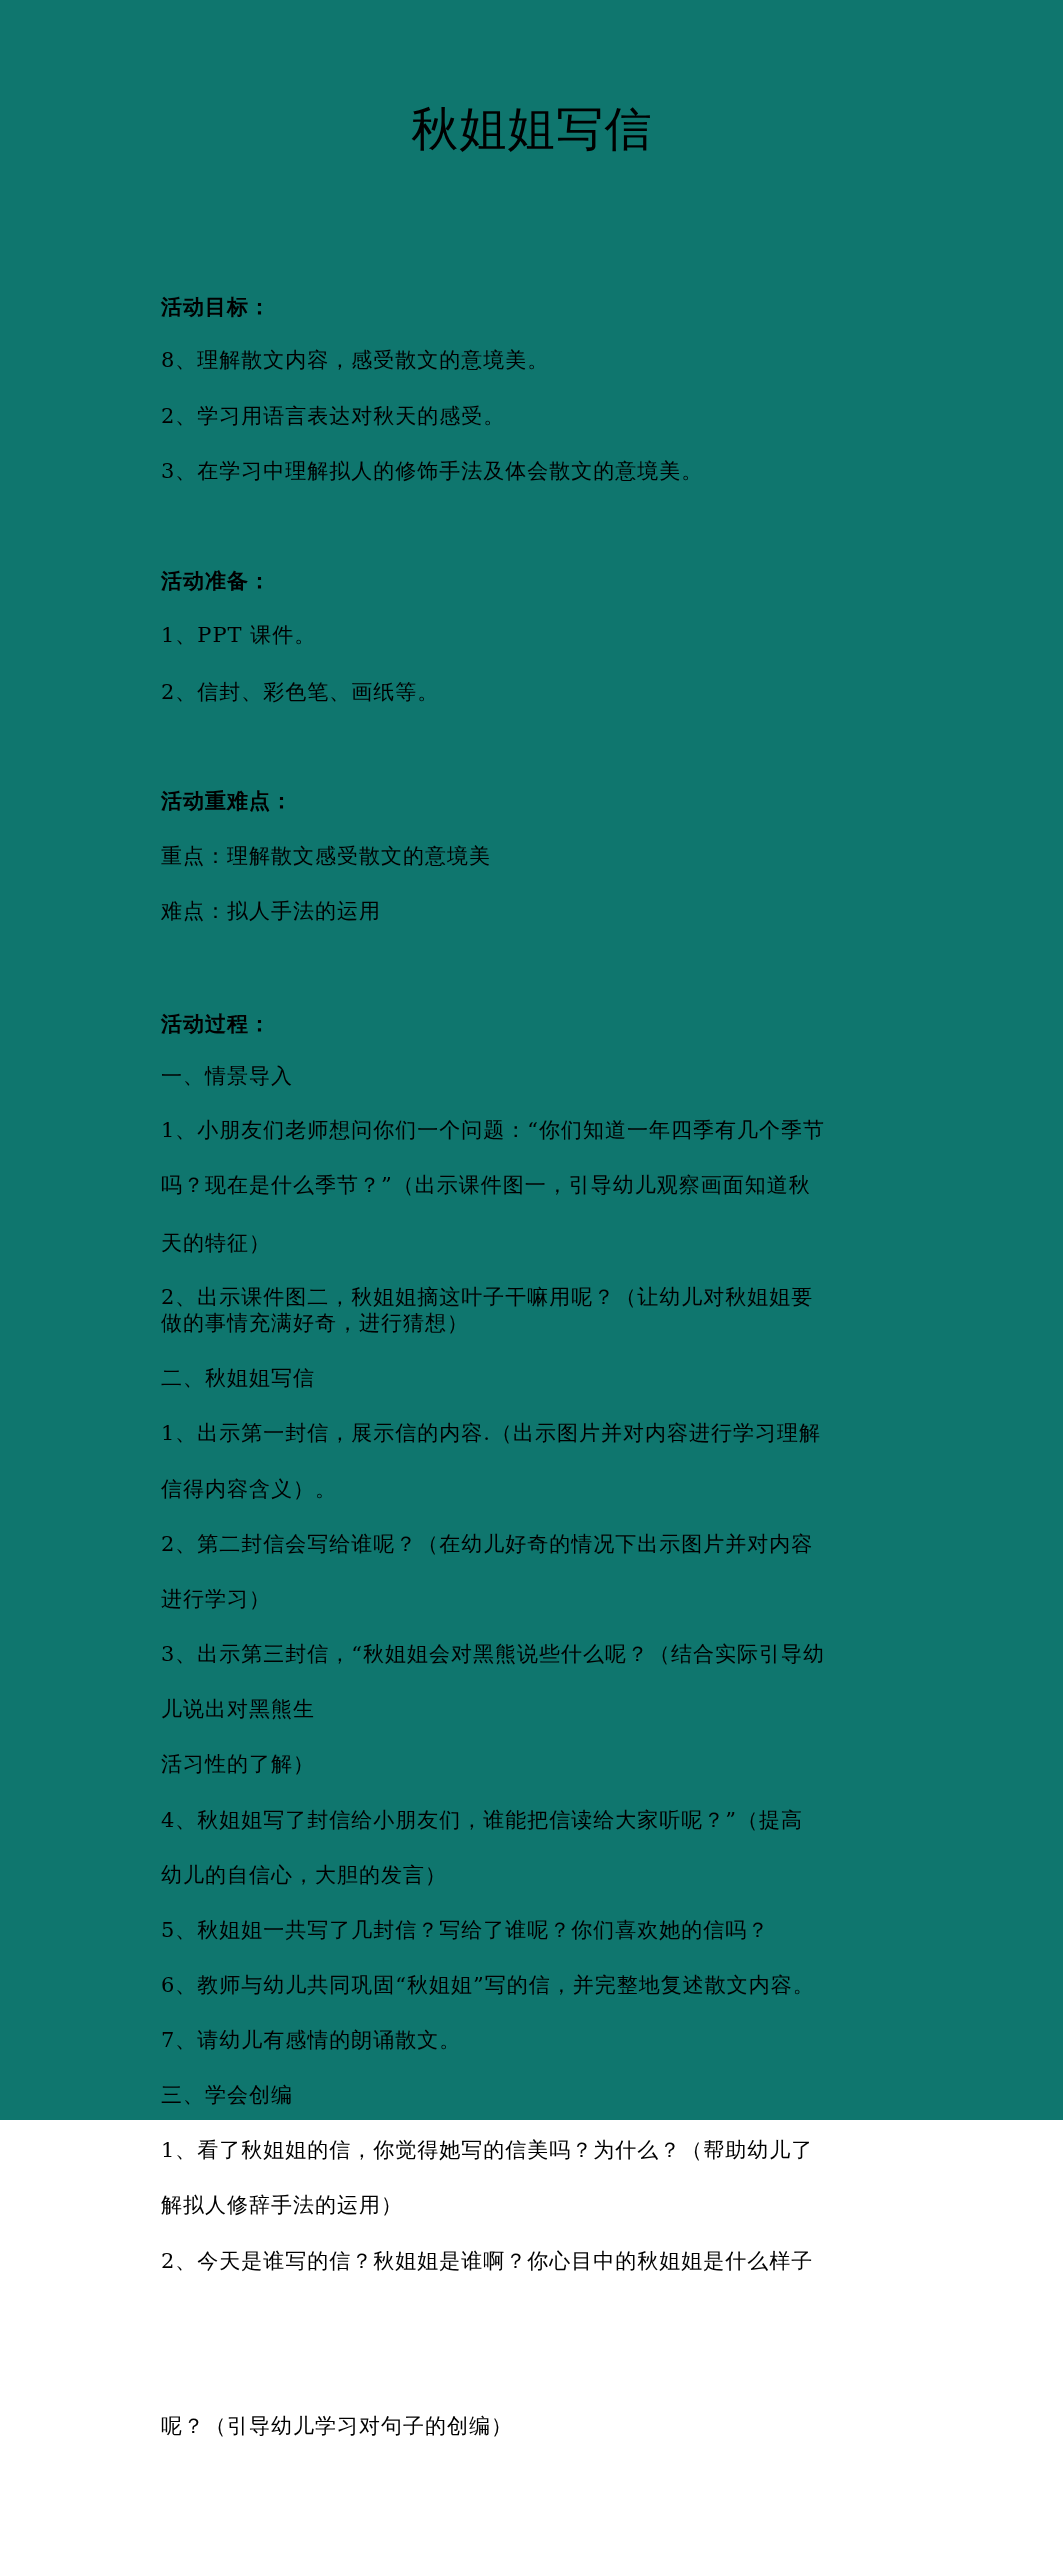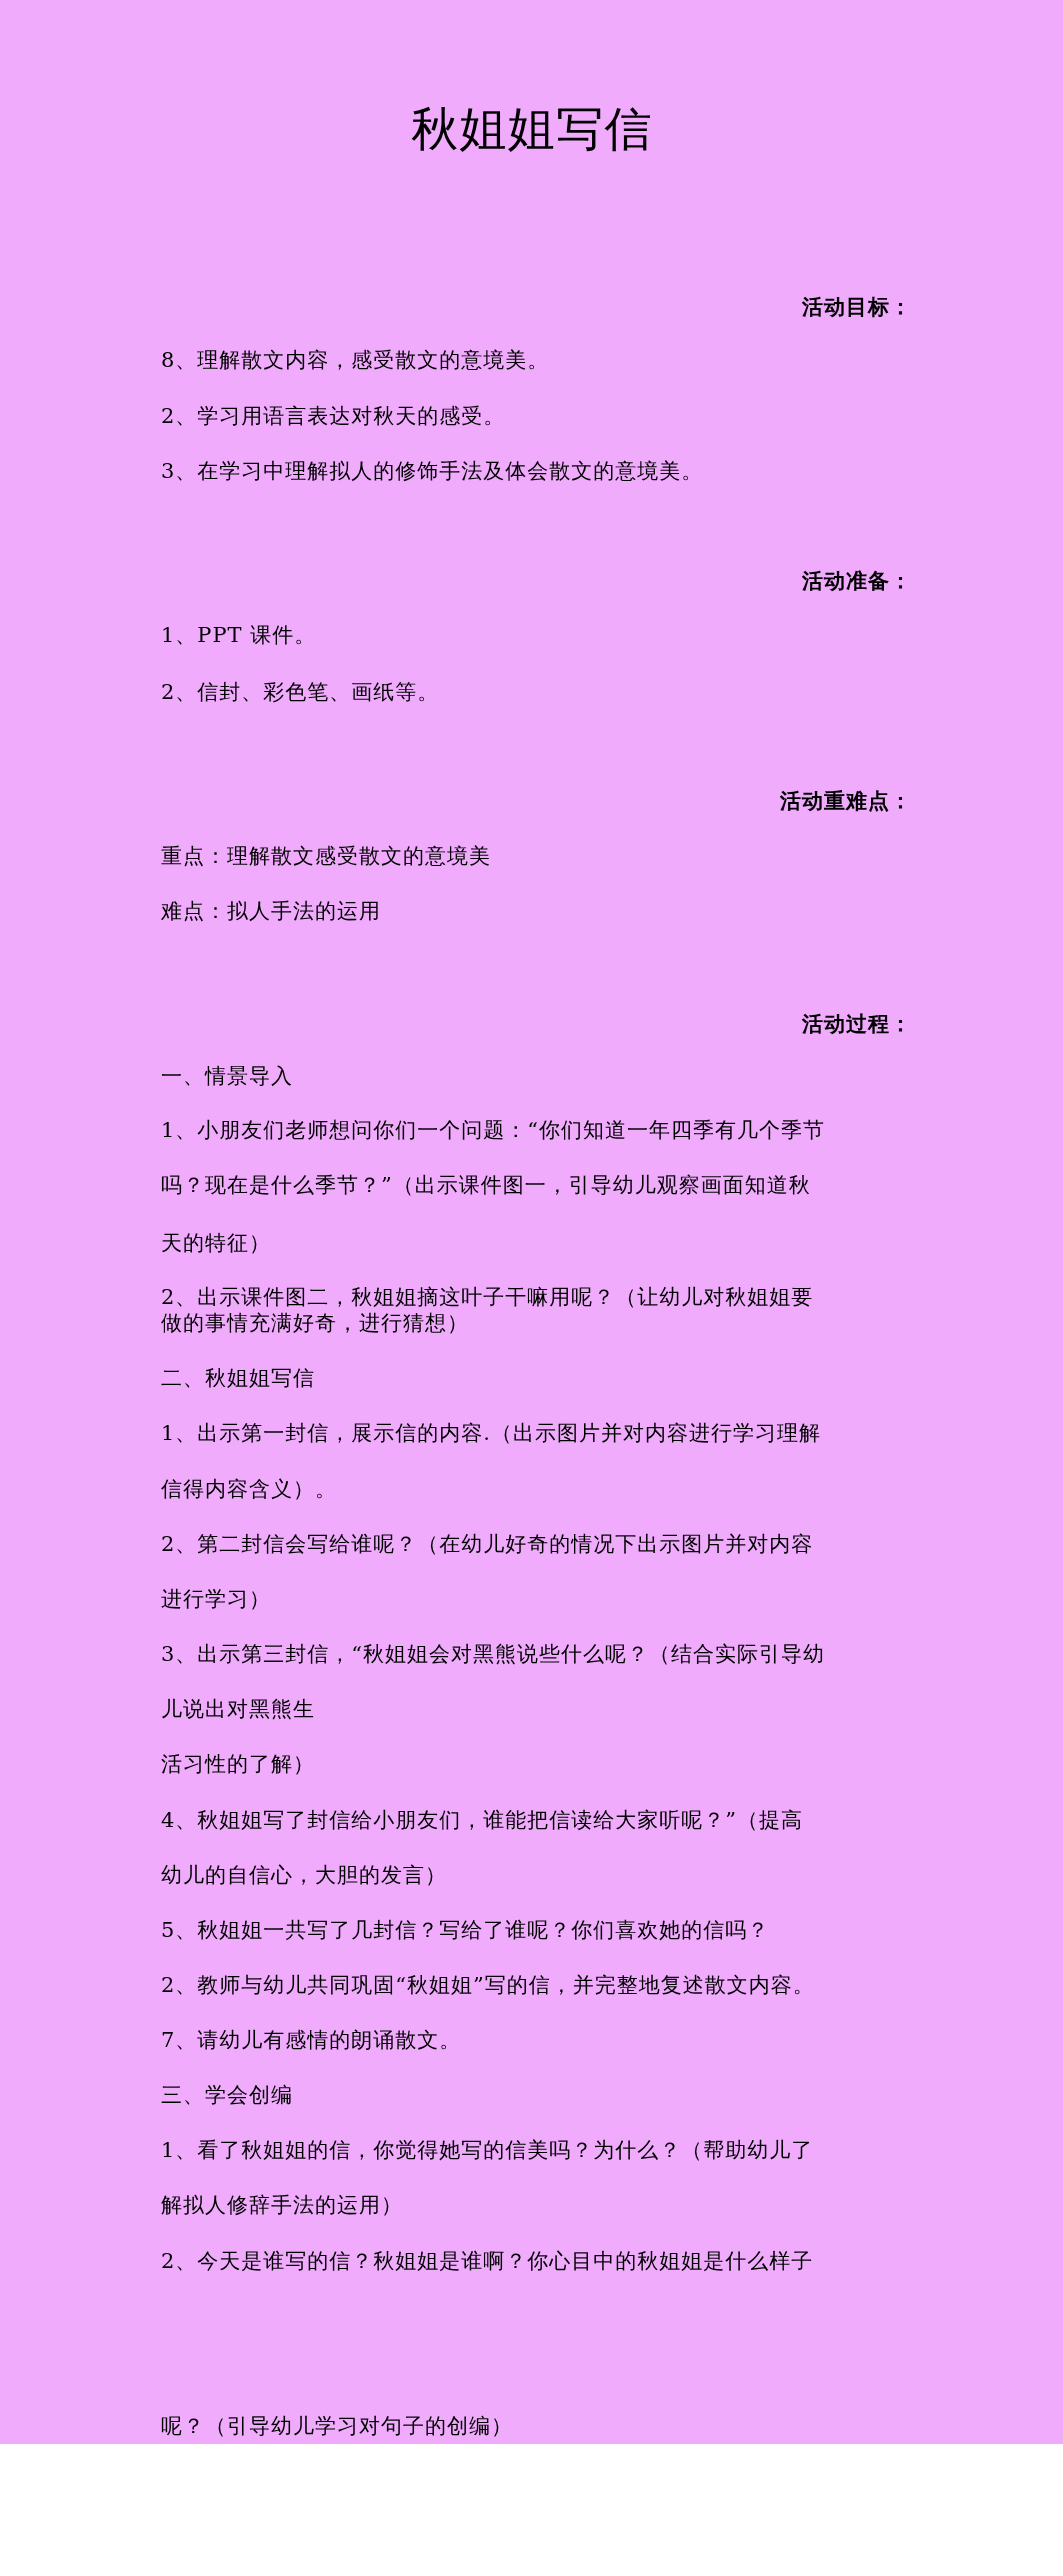--- a/index.html
+++ b/index.html
@@ -12,22 +12,22 @@
       height: 2576px;
       position: relative;
       overflow: hidden;
       font-family: "DejaVu Serif", "Liberation Serif", serif;
       color: #000000;
     }
     .page {
       position: absolute;
       left: 0; top: 0;
       width: 1064px;
-      height: 2444px;
-      background: #f0abfc;
+      height: 2120px;
+      background: #0f766e;
     }
     .title {
       position: absolute;
       left: 0;
       width: 1064px;
       top: 99px;
       height: 60px;
       line-height: 60px;
       text-align: center;
       font-size: 47px;
@@ -40,21 +40,20 @@
       left: 161px;
       width: 751px;
       height: 29.5px;
       line-height: 29.5px;
       font-size: 21px;
       white-space: nowrap;
       letter-spacing: 1px;
     }
     .line.heading {
       font-weight: bold;
-      text-align: right;
     }
   </style>
 </head>
 <body>
 
 <div class="page">
 
   <div class="title" style="top:99px">秋姐姐写信</div>
 
   <div class="line heading" style="top:292px">活动目标：</div>
@@ -83,21 +82,21 @@
   <div class="line" style="top:1419px">1、出示第一封信，展示信的内容.（出示图片并对内容进行学习理解</div>
   <div class="line" style="top:1475px">信得内容含义）。</div>
   <div class="line" style="top:1530px">2、第二封信会写给谁呢？（在幼儿好奇的情况下出示图片并对内容</div>
   <div class="line" style="top:1585px">进行学习）</div>
   <div class="line" style="top:1640px">3、出示第三封信，“秋姐姐会对黑熊说些什么呢？（结合实际引导幼</div>
   <div class="line" style="top:1695px">儿说出对黑熊生</div>
   <div class="line" style="top:1750px">活习性的了解）</div>
   <div class="line" style="top:1806px">4、秋姐姐写了封信给小朋友们，谁能把信读给大家听呢？”（提高</div>
   <div class="line" style="top:1861px">幼儿的自信心，大胆的发言）</div>
   <div class="line" style="top:1916px">5、秋姐姐一共写了几封信？写给了谁呢？你们喜欢她的信吗？</div>
-  <div class="line" style="top:1971px">2、教师与幼儿共同巩固“秋姐姐”写的信，并完整地复述散文内容。</div>
+  <div class="line" style="top:1971px">6、教师与幼儿共同巩固“秋姐姐”写的信，并完整地复述散文内容。</div>
   <div class="line" style="top:2026px">7、请幼儿有感情的朗诵散文。</div>
 
   <div class="line" style="top:2081px">三、学会创编</div>
   <div class="line" style="top:2136px">1、看了秋姐姐的信，你觉得她写的信美吗？为什么？（帮助幼儿了</div>
   <div class="line" style="top:2191px">解拟人修辞手法的运用）</div>
   <div class="line" style="top:2247px">2、今天是谁写的信？秋姐姐是谁啊？你心目中的秋姐姐是什么样子</div>
   <div class="line" style="top:2412px">呢？（引导幼儿学习对句子的创编）</div>
 
 </div>
 

